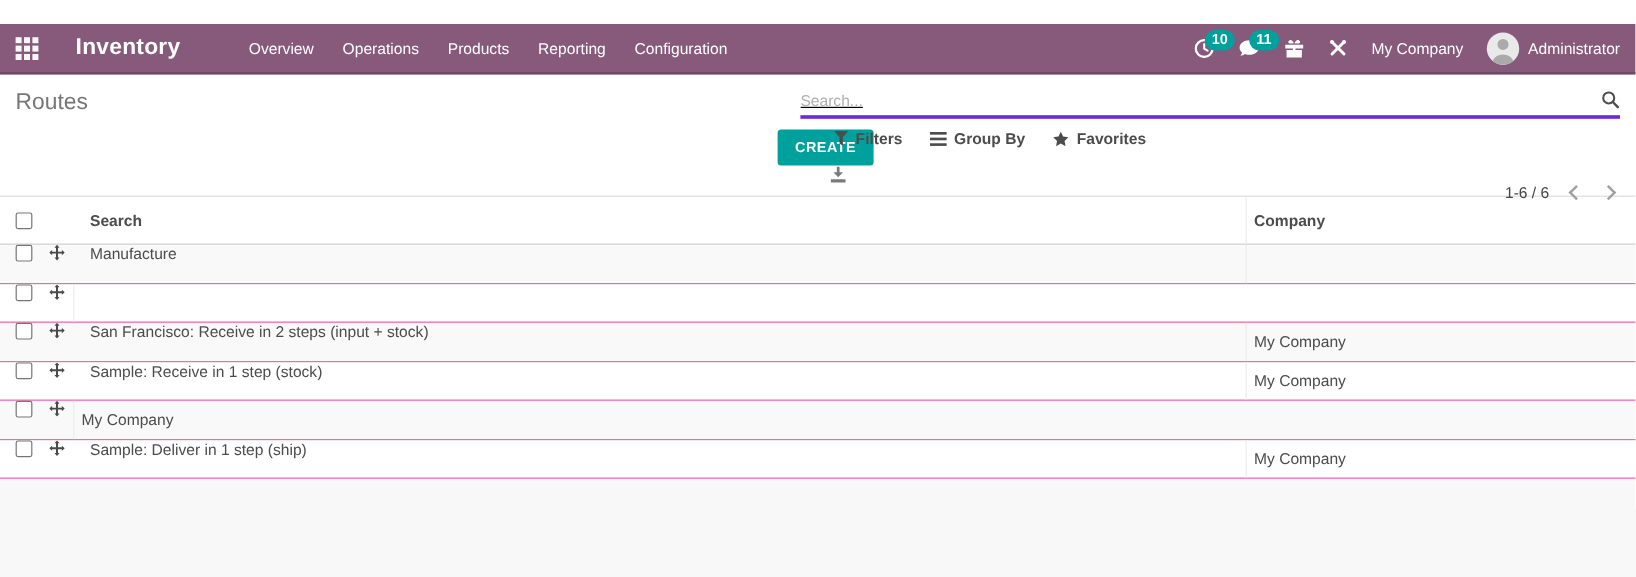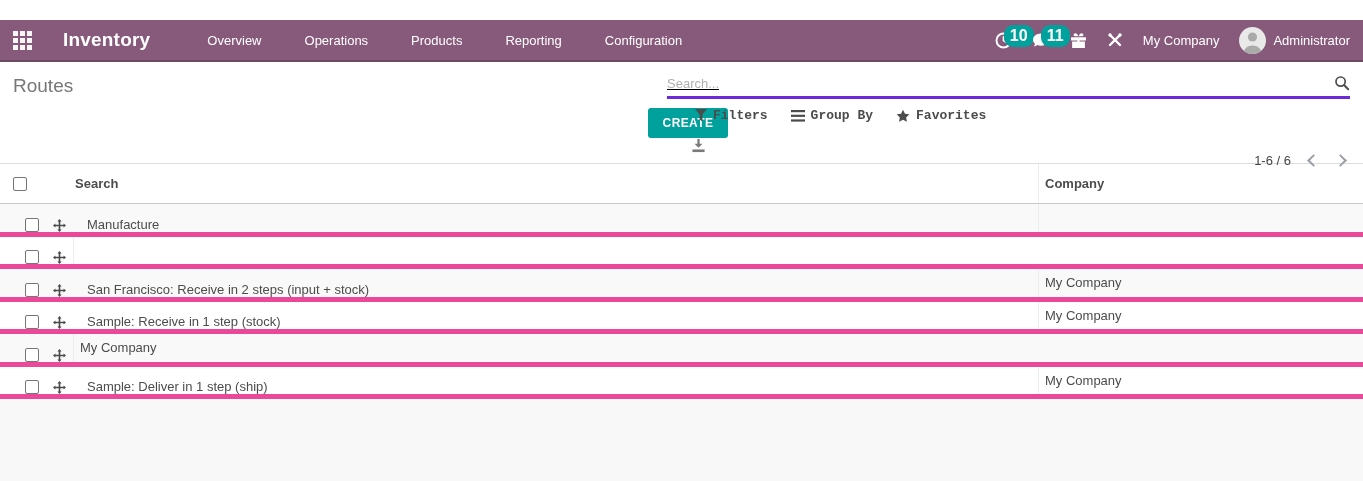--- a/index.html
+++ b/index.html
@@ -7,26 +7,26 @@
     font-family:"Liberation Sans", sans-serif; }
 
   
   .navbar { height:42px; background:#875A7B; border-bottom:2px solid #6d4a63;
     display:flex; align-items:center; color:#fff; padding:0 13px;margin-top:20px; }
   .apps-grid { width:19px; height:19px; display:grid;
     grid-template-columns:repeat(3,5px); grid-template-rows:repeat(3,5px);
     gap:2px; cursor:pointer; margin-right:31px; }
   .apps-grid span { background:rgba(255,255,255,0.95); display:block; }
   .app-title { font-size:19px; font-weight:bold; margin-right:55px; letter-spacing:0.2px; }
-  .nav-menu { display:flex; gap:39px; font-size:13px; }
+  .nav-menu { display:flex; gap:20px; font-size:13px; }
   .nav-menu .menu-item { cursor:pointer; padding:4px 2px; }
   .nav-right { margin-left:auto; display:flex; align-items:center; gap:20px; }
   .icon-wrap { position:relative; display:flex; align-items:center; cursor:pointer; }
   .badge { position:absolute; top:-7px; left:9px; background:#00A09D; color:#fff;
-    font-size:16px; font-weight:bold; padding:1.5px 6px; border-radius:9px; line-height:1.2; }
+    font-size:12px; font-weight:bold; padding:1.5px 6px; border-radius:9px; line-height:1.2; }
   .nav-text { font-size:13px; cursor:pointer; }
   .user-block { display:flex; align-items:center; gap:7px; cursor:pointer; }
   .avatar { width:27px; height:27px; border-radius:50%; background:#e9e9e9;
     overflow:hidden; display:flex; align-items:flex-end; justify-content:center; }
 
   
   .cp { padding:0 0 0 13px; }
   .cp-row1 { display:flex; align-items:flex-start; padding-top:13px; height:46px; }
   .page-title { font-size:19px; color:#777; }
   .searchbox { margin-left:auto; width:683px; margin-right:13px;
@@ -34,34 +34,34 @@
   .searchbox input { flex:1; border:none; outline:none; font-size:13px; color:#444;
     font-family:"Liberation Sans", sans-serif; }
   .searchbox input::placeholder { color:#b0b0b0; }
   .cp-row2 { display:flex; align-items:center; height:42px;flex-direction:column; }
   .btn-create { background:#00A09D; color:#fff; border:none; font-size:12px;
     font-weight:bold; letter-spacing:0.4px; padding:8px 15px; border-radius:3px;
     cursor:pointer; font-family:"Liberation Sans", sans-serif; }
   .export-btn { margin-left:21px; cursor:pointer; display:flex; }
   .filter-group { position:absolute; left:682px; display:flex; gap:23px; align-items:center; }
   .fbtn { display:flex; align-items:center; gap:6px; font-size:13px; font-weight:bold;
-    color:#4c4c4c; cursor:pointer;font-family:Liberation Mono, monospace; }
+    color:#4c4c4c; cursor:pointer; }
   .pager { margin-left:auto; margin-right:18px; display:flex; align-items:center; gap:18px; }
   .pager-val { font-size:13px; color:#444; }
   .chev { width:9px; height:9px; border-left:2px solid #9aa0a6; border-bottom:2px solid #9aa0a6;
     display:inline-block; cursor:pointer; }
   .chev.left { transform:rotate(45deg); }
   .chev.right { transform:rotate(-135deg); }
 
   
   .list-table { margin-top:13px; border-top:1px solid #ddd; font-size:13px; color:#4c4c4c; }
   .thead { display:flex; align-items:center; height:40px; font-weight:bold;
     border-bottom:1px solid #c9c9c9; box-shadow:0 2px 2px rgba(0,0,0,0.04); }
-  .row { display:flex; align-items:flex-end; height:32.5px; border-bottom:5px solid #ec4899;
-    background:#fff; cursor:pointer;padding-left:12px; }
+  .row { display:flex; align-items:flex-start; height:32.5px; border-bottom:1px solid #ec4899;
+    background:#fff; cursor:pointer; }
   .row.odd { background:#f9f9f9; }
   .col-cb { width:41px; padding-left:13px; flex:none; display:flex; align-items:center; }
   .cb { width:14px; height:14px; border:1px solid #767676; border-radius:2px;
     background:#fff; cursor:pointer; }
   .col-handle { width:20px; flex:none; display:flex; align-items:center; cursor:grab; }
   .col-route { flex:1; padding-left:14px; white-space:nowrap; overflow:hidden; }
   .thead .col-route { padding-left:34px; }
   .col-company { width:325px; flex:none; padding-left:6px; border-left:1px solid #ececec;
     align-self:stretch; display:flex; align-items:center; white-space:nowrap; }
   .filler { height:109px; background:#f8f8f8; }

